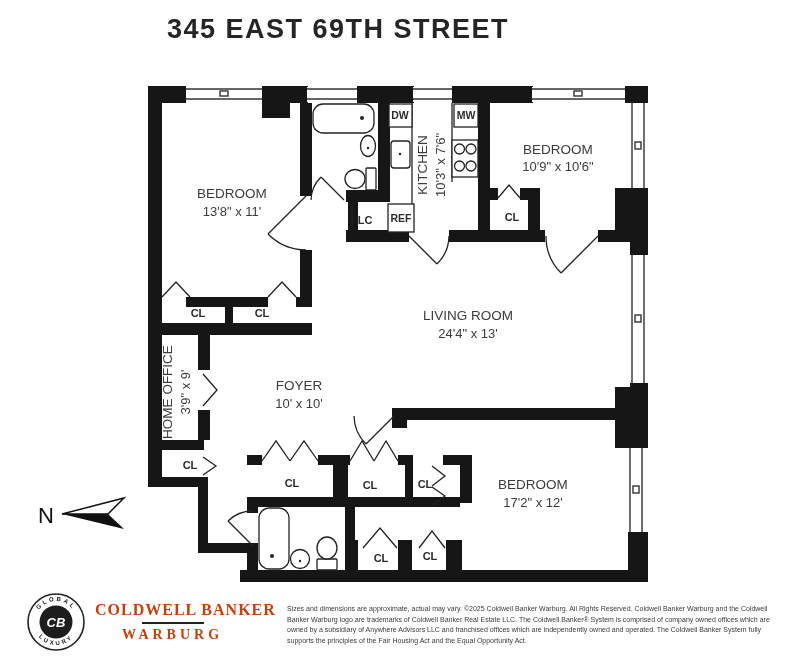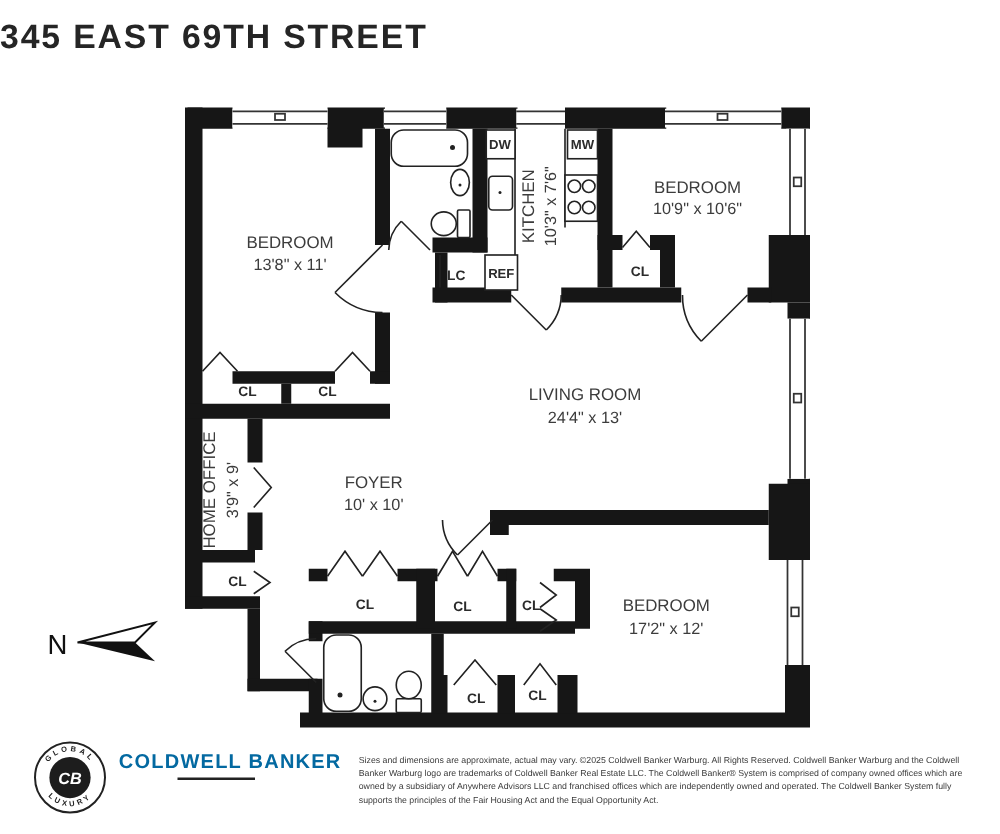--- a/index.html
+++ b/index.html
@@ -1,26 +1,26 @@
 <!DOCTYPE html>
 <html><head>
 <meta charset="utf-8">
 <style>
   html,body{margin:0;padding:0;background:#fff;}
   .stage{position:relative;width:800px;height:667px;background:#ffffff;overflow:hidden;
          font-family:"Liberation Sans", sans-serif;}
-  .title{position:absolute;top:14px;left:0;width:676px;color:#252525;}
+  .title{position:absolute;top:14px;left:0;width:676px;text-align:center;color:#252525;}
   .title .l1,.title .l2{font-weight:bold;font-size:27px;letter-spacing:1.5px;line-height:1.12;}
   svg text{font-family:"Liberation Sans", sans-serif;}
   .room-name{font-size:13.5px;fill:#3c3c3c;}
   .room-dims{font-size:13px;fill:#3c3c3c;}
   .cl{font-size:11px;font-weight:bold;fill:#2b2b2b;}
   .appl{font-size:10.5px;font-weight:bold;fill:#2b2b2b;}
   .north-n{font-size:22px;fill:#111;}
-  .footer-brand{position:absolute;left:95px;top:601px;width:155px;text-align:center;color:#0369a1;}
+  .footer-brand{position:absolute;left:95px;top:601px;width:155px;text-align:center;color:#c2410c;font-family:Liberation Serif, serif;}
   .footer-brand .b1{font-size:16px;font-weight:bold;letter-spacing:1px;white-space:nowrap;}
   .footer-brand .rule{width:62px;height:1.5px;background:#222;margin:3px auto 3px auto;}
   .footer-brand .b2{font-size:14px;font-weight:bold;letter-spacing:4px;}
   .disclaimer{position:absolute;left:287px;top:604px;width:498px;font-size:7px;line-height:1.5;color:#3a3a3a;}
   .seal{position:absolute;left:26px;top:592px;}
 </style>
 </head>
 <body>
 
 <div class="stage">
@@ -295,17 +295,18 @@
     <text font-size="6" font-weight="bold" fill="#222" letter-spacing="2.5">
       <textPath href="#arcBot" startOffset="50%" text-anchor="middle">LUXURY</textPath>
     </text>
     <circle cx="30" cy="30" r="16.5" fill="#1d1d1d"></circle>
     <text x="30" y="35" font-size="13" font-weight="bold" fill="#fff" text-anchor="middle" font-style="italic">CB</text>
   </svg>
 
   <div class="footer-brand">
     <div class="b1">COLDWELL BANKER</div>
     <div class="rule"></div>
+    <div class="b2">WARBURG</div>
   </div>
 
   <div class="disclaimer">Sizes and dimensions are approximate, actual may vary. ©2025 Coldwell Banker Warburg. All Rights Reserved. Coldwell Banker Warburg and the Coldwell Banker Warburg logo are trademarks of Coldwell Banker Real Estate LLC. The Coldwell Banker® System is comprised of company owned offices which are owned by a subsidiary of Anywhere Advisors LLC and franchised offices which are independently owned and operated. The Coldwell Banker System fully supports the principles of the Fair Housing Act and the Equal Opportunity Act.</div>
 
 </div>
 
 </body></html>

